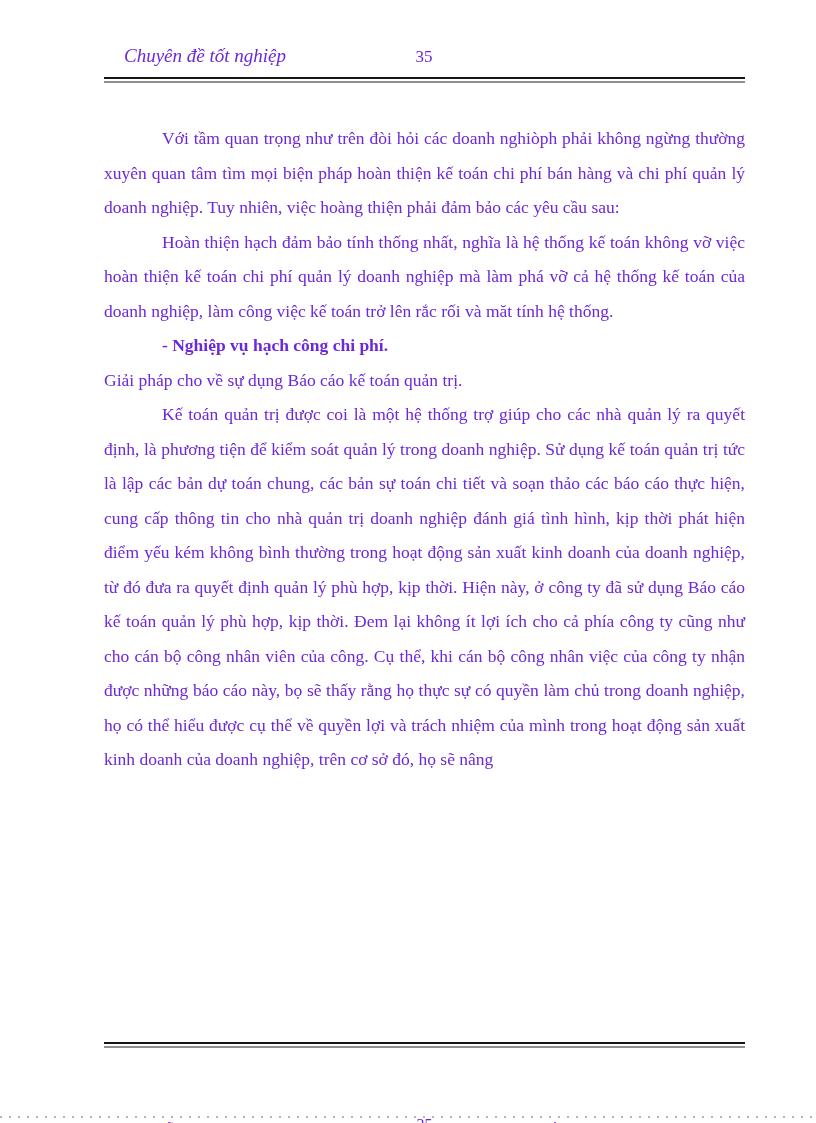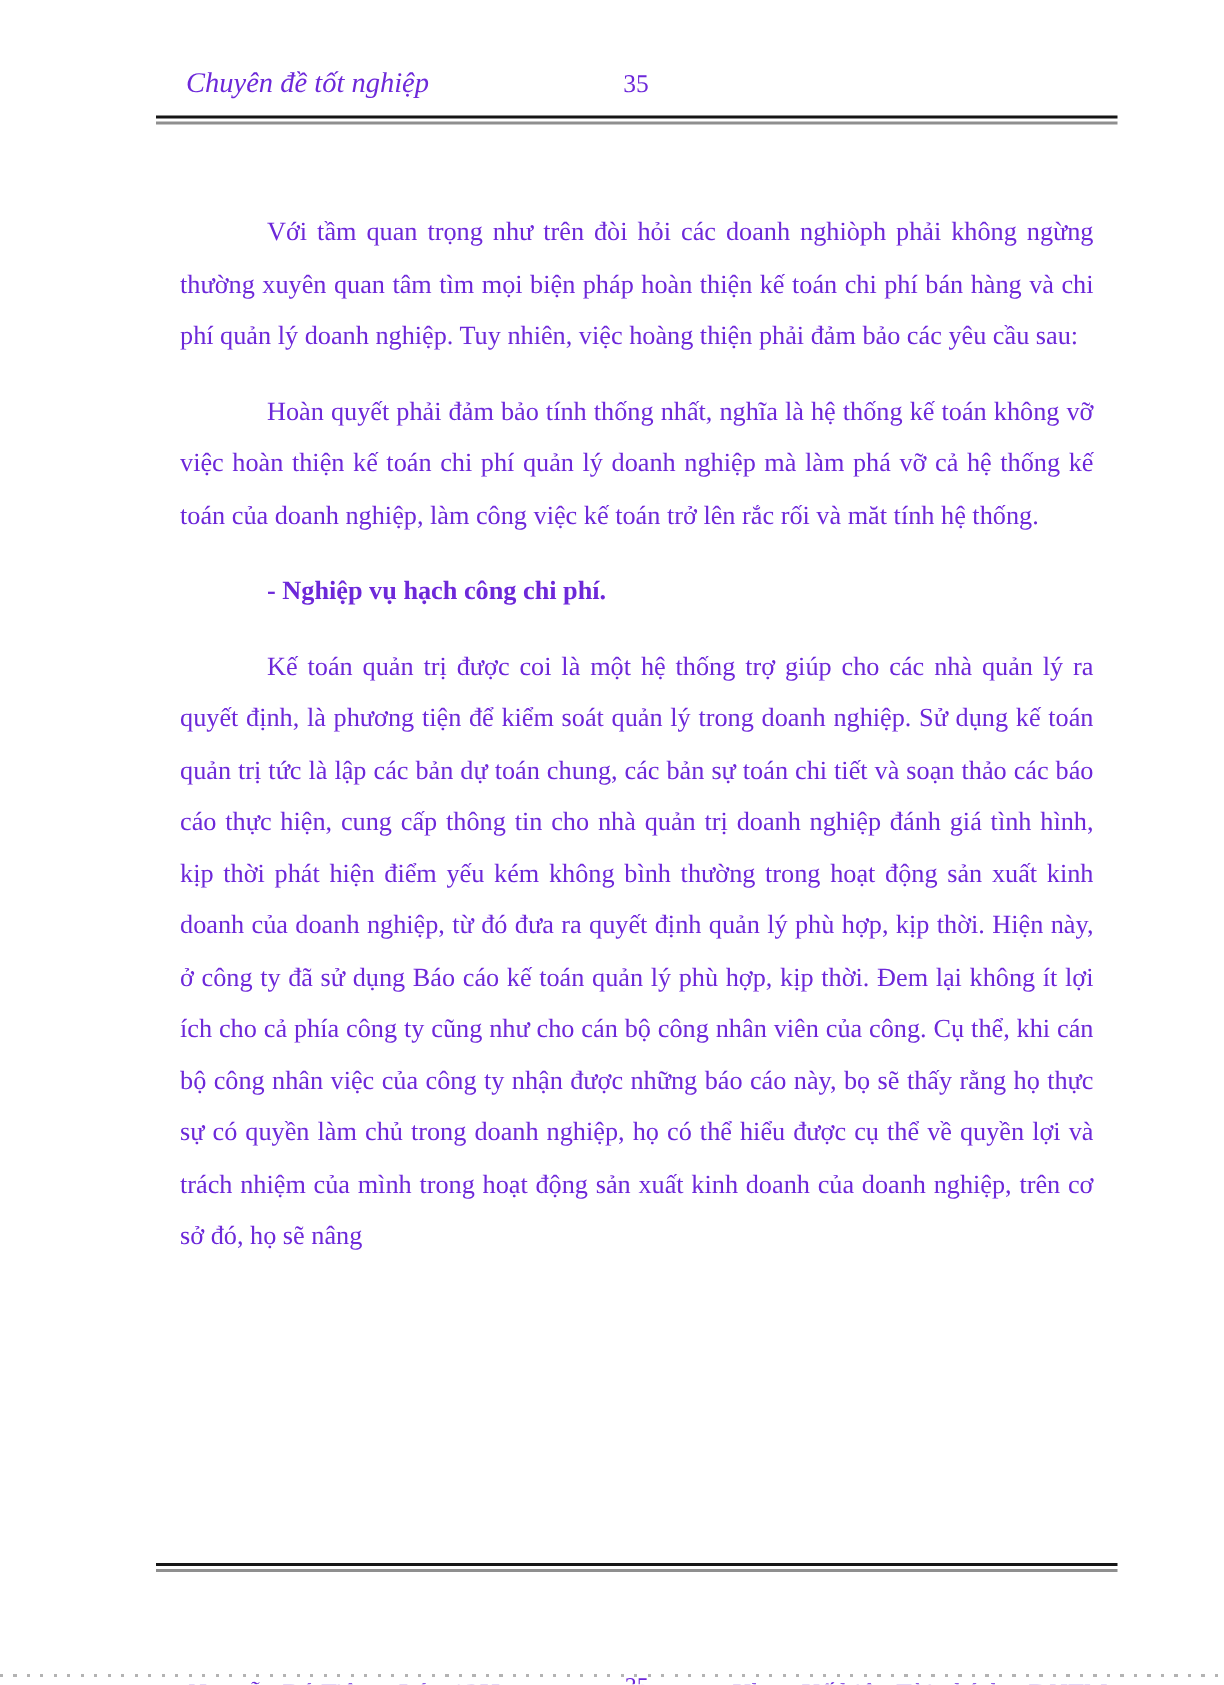--- a/index.html
+++ b/index.html
@@ -34,21 +34,21 @@
   }
 
   
   .doc-body {
     position: absolute;
     top: 121px; left: 104px; width: 641px;
     font-size: 17.5px;
     line-height: 34.5px;
     text-align: justify;
   }
-  .doc-body p { margin: 16px; text-indent: 58px; }
+  .doc-body p { margin: 0; text-indent: 58px; }
   .doc-body p.heading { font-weight: bold; text-align: left; }
   .doc-body p.no-indent { text-indent: 0; }
 
   
   .footer-rule {
     position: absolute;
     top: 1042px; left: 104px; width: 641px;
     height: 2px;
     border-top: 2px solid #161616;
     border-bottom: 2px solid #8f8f8f;
@@ -81,22 +81,23 @@
 <div class="page">
 
   <div class="header">
     <span class="h-left">Chuyên đề tốt nghiệp</span>
     <span class="h-num">35</span>
   </div>
   <div class="header-rule"></div>
 
   <div class="doc-body">
     <p>Với tầm quan trọng như trên đòi hỏi các doanh nghiòph phải không ngừng thường xuyên quan tâm tìm mọi biện pháp hoàn thiện kế toán chi phí bán hàng và chi phí quản lý doanh nghiệp. Tuy nhiên, việc hoàng thiện phải đảm bảo các yêu cầu sau:</p>
-    <p>Hoàn quyết phải đảm bảo tính thống nhất, nghĩa là hệ thống kế toán không vỡ việc hoàn thiện kế toán chi phí quản lý doanh nghiệp mà làm phá vỡ cả hệ thống kế toán của doanh nghiệp, làm công việc kế toán trở lên rắc rối và măt tính hệ thống.</p>
+    <p>Hoàn thiện hạch đảm bảo tính thống nhất, nghĩa là hệ thống kế toán không vỡ việc hoàn thiện kế toán chi phí quản lý doanh nghiệp mà làm phá vỡ cả hệ thống kế toán của doanh nghiệp, làm công việc kế toán trở lên rắc rối và măt tính hệ thống.</p>
     <p class="heading">- Nghiệp vụ hạch công chi phí.</p>
+    <p class="no-indent">Giải pháp cho về sự dụng Báo cáo kế toán quản trị.</p>
     <p>Kế toán quản trị được coi là một hệ thống trợ giúp cho các nhà quản lý ra quyết định, là phương tiện để kiểm soát quản lý trong doanh nghiệp. Sử dụng kế toán quản trị tức là lập các bản dự toán chung, các bản sự toán chi tiết và soạn thảo các báo cáo thực hiện, cung cấp thông tin cho nhà quản trị doanh nghiệp đánh giá tình hình, kịp thời phát hiện điểm yếu kém không bình thường trong hoạt động sản xuất kinh doanh của doanh nghiệp, từ đó đưa ra quyết định quản lý phù hợp, kịp thời. Hiện này, ở công ty đã sử dụng Báo cáo kế toán quản lý phù hợp, kịp thời. Đem lại không ít lợi ích cho cả phía công ty cũng như cho cán bộ công nhân viên của công. Cụ thể, khi cán bộ công nhân việc của công ty nhận được những báo cáo này, bọ sẽ thấy rằng họ thực sự có quyền làm chủ trong doanh nghiệp, họ có thể hiểu được cụ thể về quyền lợi và trách nhiệm  của mình trong hoạt động sản xuất kinh doanh của doanh nghiệp, trên cơ sở đó, họ sẽ nâng</p>
   </div>
 
   <div class="footer-rule"></div>
   <div class="footer">
     <span class="f-left">Nguyễn Bá Tiên – Lớp 12H</span>
     <span class="f-num">35</span>
     <span class="f-right">Khoa Kế biện Tài chính - DNTM</span>
   </div>
 

